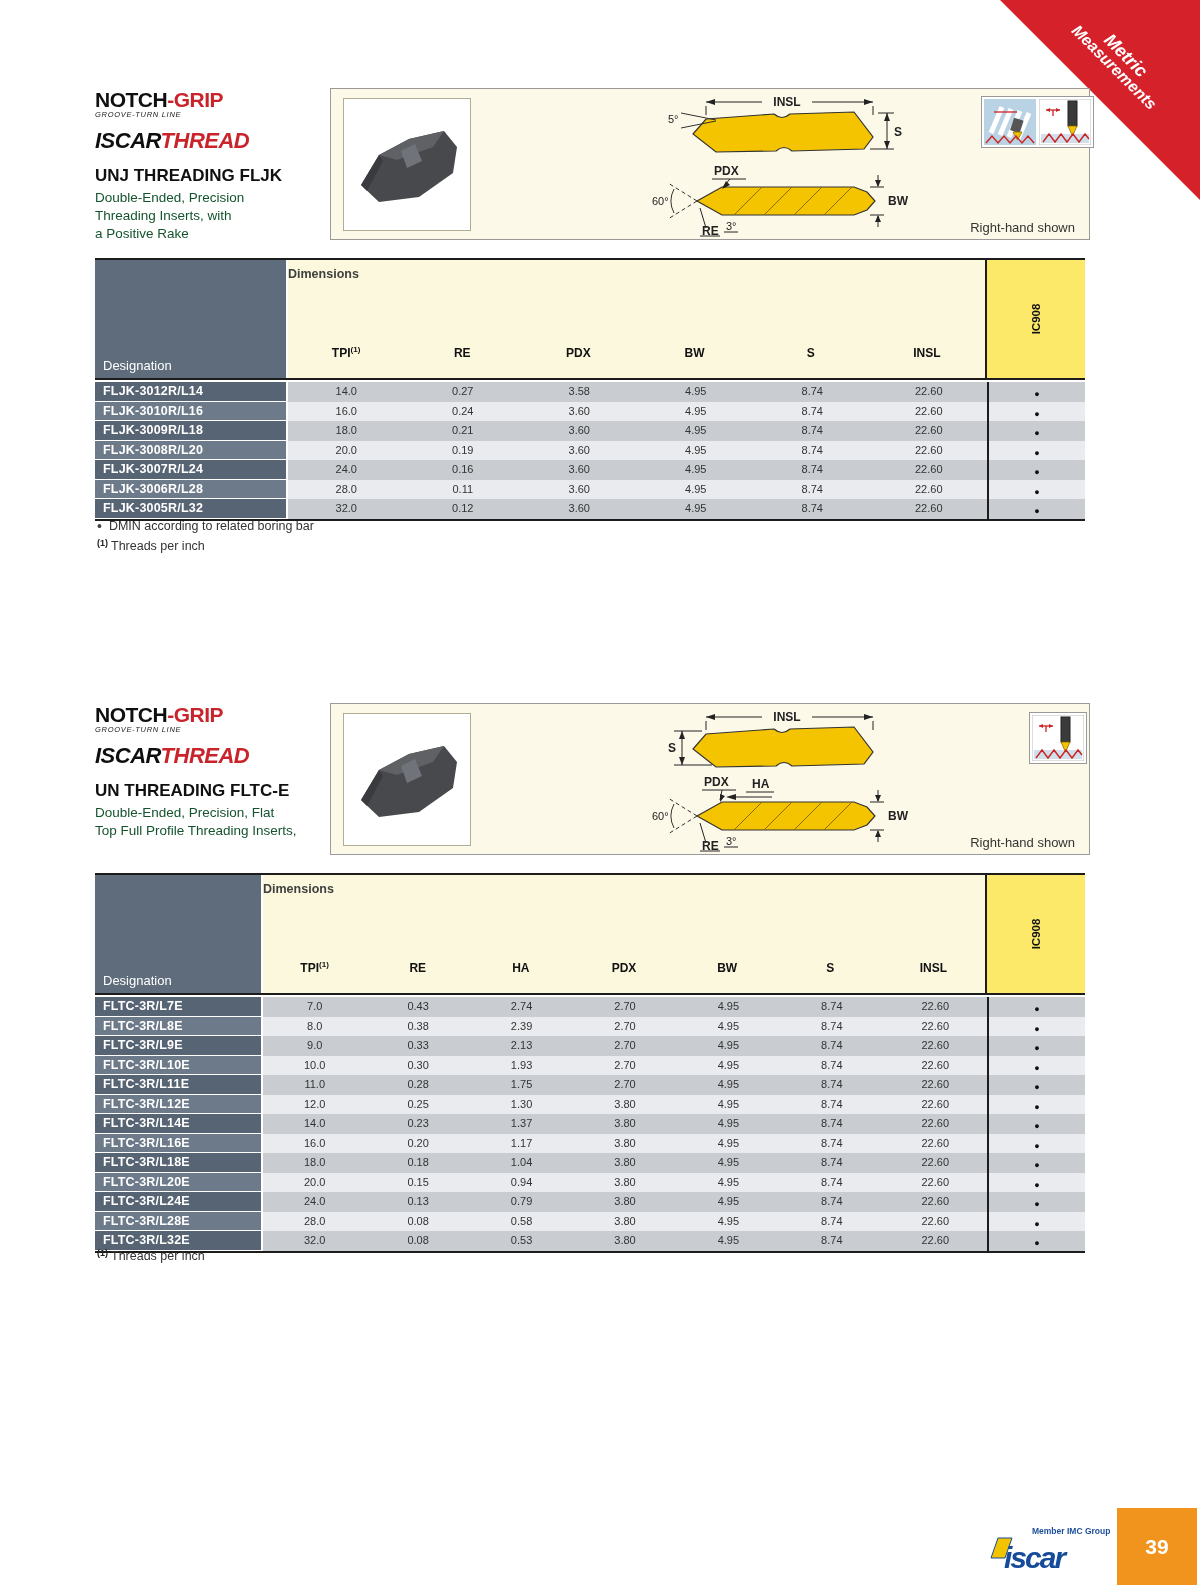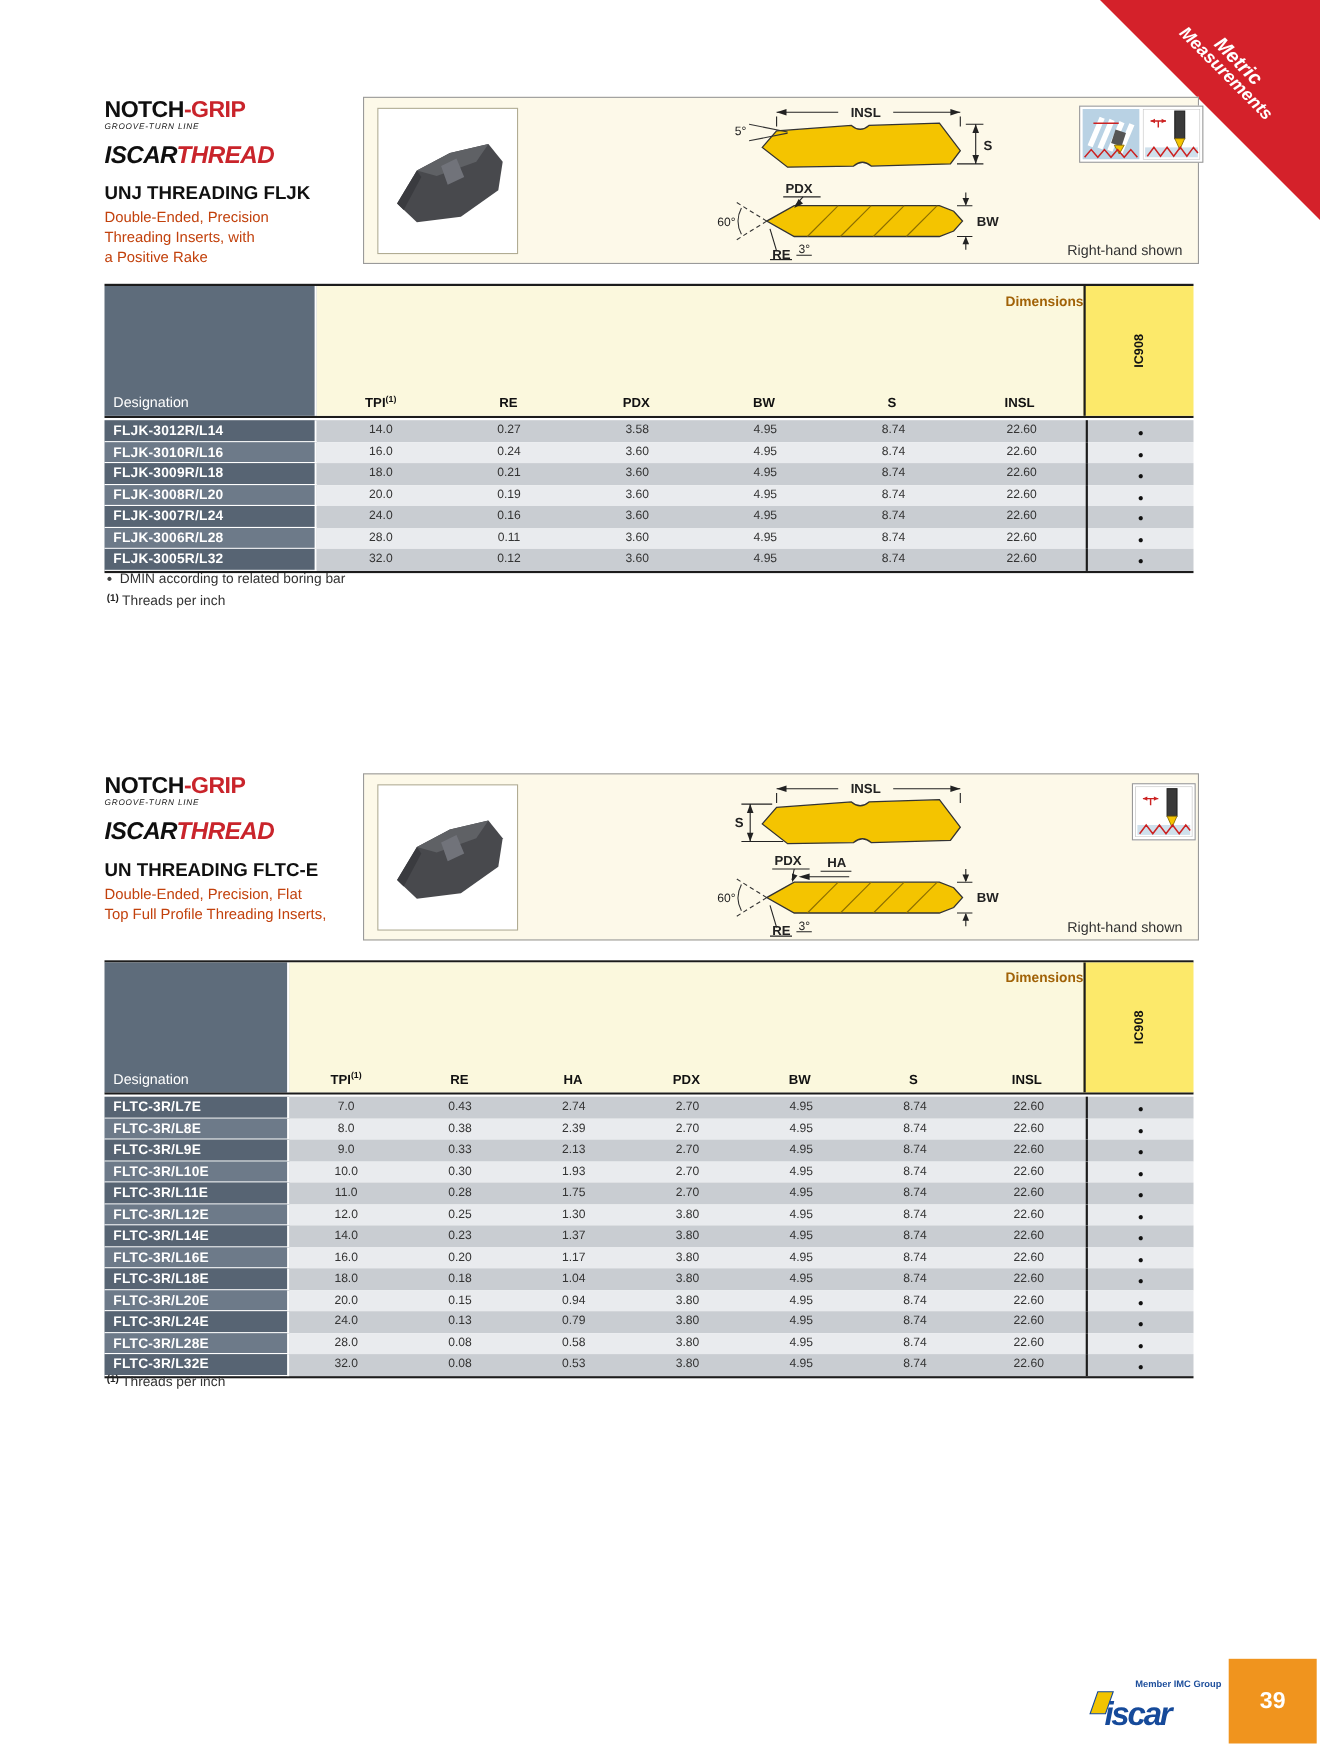--- a/index.html
+++ b/index.html
@@ -15,43 +15,43 @@
   .corner-line2{font-size:16px;}
 
   
   .sec-head{position:absolute;left:95px;width:240px;}
   #sec1-head{top:88px;} #sec2-head{top:703px;}
   .logo-notch{font-size:21px;font-weight:bold;letter-spacing:-0.5px;color:#0f0f0f;}
   .red{color:#c9242b;}
   .logo-groove{font-size:7.5px;letter-spacing:0.7px;color:#1a1a1a;font-style:italic;margin-top:-2px;}
   .logo-iscarthread{font-size:22px;font-weight:bold;font-style:italic;letter-spacing:-0.5px;color:#0f0f0f;margin-top:9px;}
   .sec-title{font-size:17px;font-weight:bold;color:#101010;margin-top:12px;}
-  .sec-sub{font-size:13.5px;color:#c2410c;line-height:18px;margin-top:3px;}
+  .sec-sub{font-size:13.5px;color:#14532d;line-height:18px;margin-top:3px;}
 
   
   .diagram-box{position:absolute;left:330px;width:758px;height:150px;background:#fdf9e9;border:1px solid #9a9a9a;}
   #diagram1{top:88px;} #diagram2{top:703px;}
   .photo-frame{position:absolute;left:12px;top:9px;width:126px;height:131px;background:#fff;border:1px solid #b1ac93;}
   .photo-frame svg{display:block;margin:4px auto;}
   .right-hand{position:absolute;right:14px;bottom:4px;font-size:13px;color:#333;}
   .tech{position:absolute;left:295px;top:2px;}
   .icon-group{position:absolute;display:flex;gap:3px;background:#fff;border:1px solid #999;padding:2px;}
   #icons1{left:650px;top:7px;}
   #icons2{left:698px;top:8px;}
 
   
   .ttable{position:absolute;left:95px;width:990px;border-top:2px solid #1c1c1c;}
   #table1{top:258px;} #table2{top:873px;}
   .thead{display:flex;height:118px;border-bottom:2px solid #1c1c1c;}
   .h-des{width:193px;background:#5e6c7b;color:#fff;font-weight:normal;font-size:13px;
          display:flex;align-items:flex-end;padding:0 0 5px 8px;border-right:2px solid #fff;box-sizing:border-box;}
   #table2 .h-des{width:168px;}
   .h-dims{flex:1;background:#fbf8dd;display:flex;flex-direction:column;justify-content:space-between;padding-top:7px;}
-  .dims-title{text-align:right;font-weight:bold;font-size:12.5px;color:#a16207;}
-  .h-cols{display:flex;padding-bottom:5px;}
+  .dims-title{text-align:left;font-weight:bold;font-size:12.5px;color:#404040;}
+  .h-cols{display:flex;padding-bottom:18px;}
   .col-label{flex:1;text-align:center;font-weight:bold;font-size:12px;color:#111;}
   .col-label sup{font-size:8px;}
   .h-grade{width:98px;background:#fce96a;border-left:2px solid #1c1c1c;position:relative;}
   .grade-rot{position:absolute;left:50%;top:50%;transform:translate(-50%,-50%) rotate(-90deg);
              font-weight:bold;font-size:11.5px;color:#111;}
   .tbody{margin-top:2px;border-bottom:2px solid #1c1c1c;}
   .trow{display:flex;height:19.5px;line-height:19.5px;}
   .t-des{width:193px;color:#fff;font-weight:bold;font-size:12.5px;padding-left:8px;letter-spacing:0.2px;
          border-right:2px solid #fff;border-bottom:1px solid #fff;box-sizing:border-box;}
   #table2 .t-des{width:168px;}

